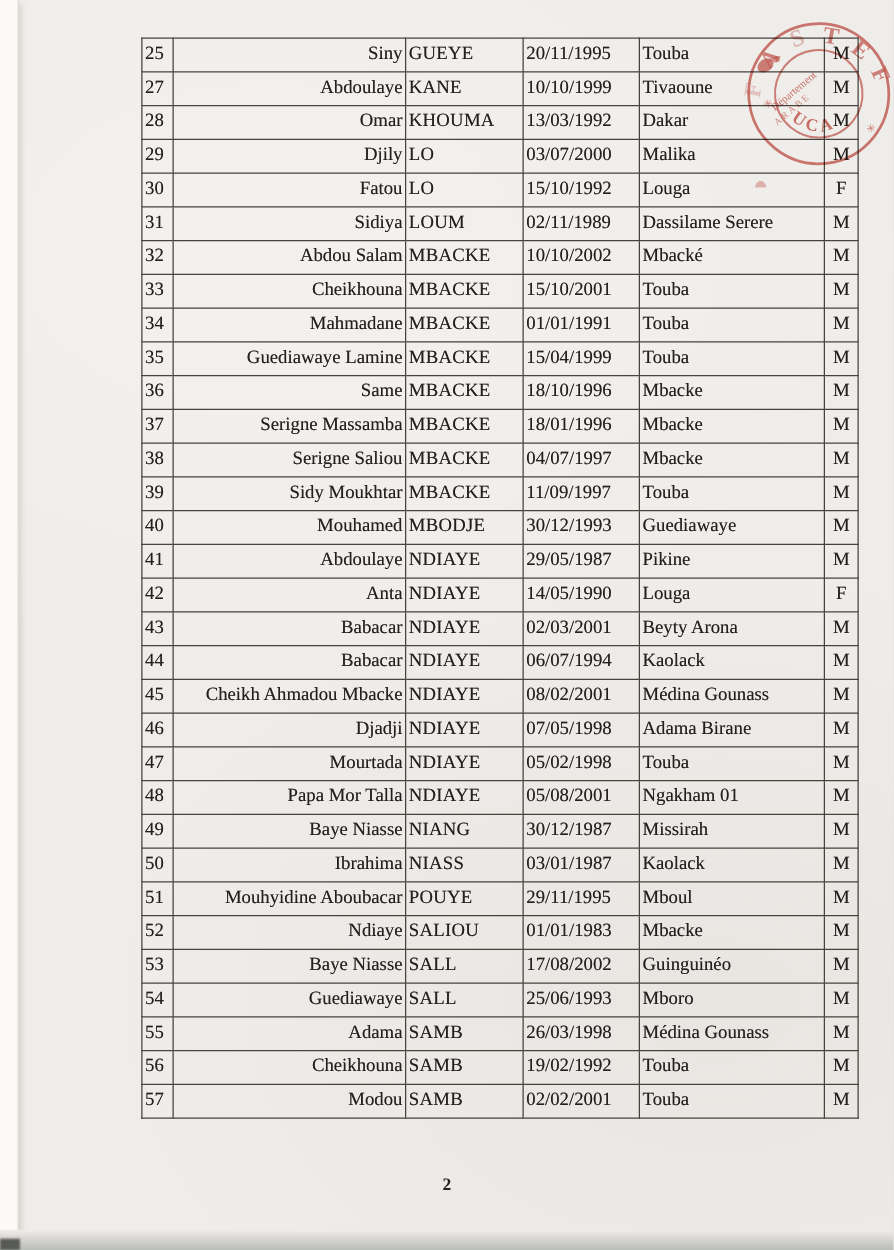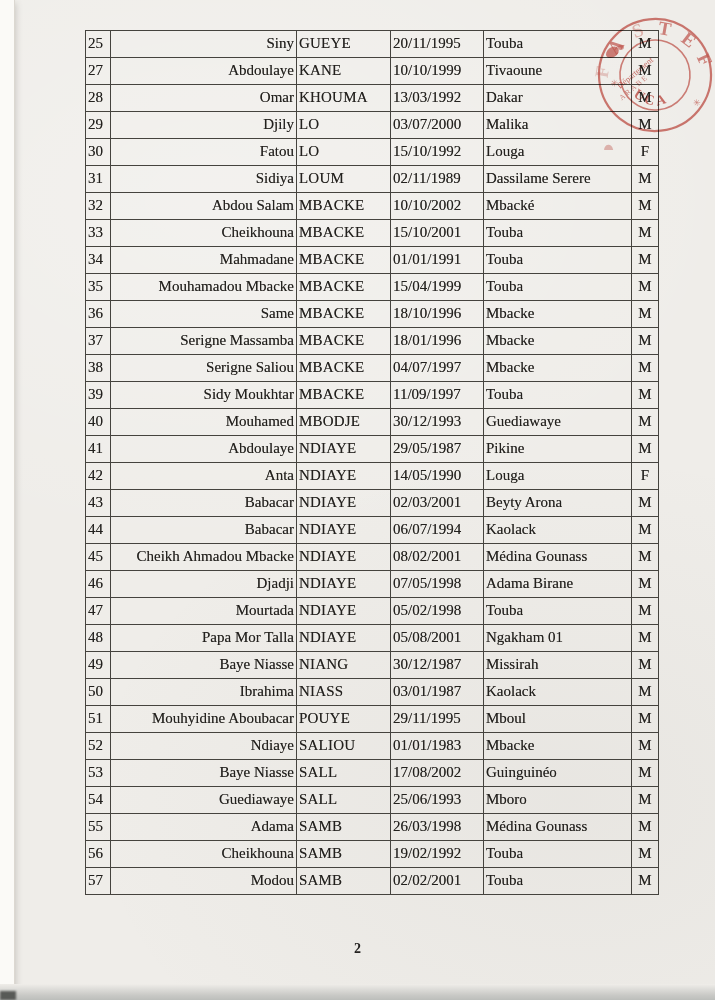--- a/index.html
+++ b/index.html
@@ -24,21 +24,21 @@
   .bottom-band{
     position:absolute;left:0;bottom:0;width:715px;height:16px;
     background:linear-gradient(#efede9, #c9c9c6 70%, #bcbebb);
   }
   .bottom-corner-mark{
     position:absolute;left:0;bottom:0;width:16px;height:9px;
     background:#585a57;filter:blur(1px);
   }
   
   table.roster{
-    position:absolute;left:85px;top:30px;width:573px;
+    position:absolute;left:113px;top:30px;width:573px;
     border-collapse:collapse;table-layout:fixed;
     color:#23211e;
   }
   table.roster td{
     border:1.4px solid #45433e;
     height:27px;box-sizing:border-box;
     vertical-align:middle;
     font-size:15px;line-height:1.05;
     white-space:nowrap;overflow:hidden;
     text-shadow:0 0 .5px rgba(40,38,34,.55);
@@ -146,21 +146,21 @@
         <tr>
       <td class="c-num">34</td>
       <td class="c-given">Mahmadane</td>
       <td class="c-surname">MBACKE</td>
       <td class="c-date">01/01/1991</td>
       <td class="c-place">Touba</td>
       <td class="c-sex">M</td>
     </tr>
         <tr>
       <td class="c-num">35</td>
-      <td class="c-given">Mouhamadou Mbacke</td>
+      <td class="c-given">Guediawaye Lamine</td>
       <td class="c-surname">MBACKE</td>
       <td class="c-date">15/04/1999</td>
       <td class="c-place">Touba</td>
       <td class="c-sex">M</td>
     </tr>
         <tr>
       <td class="c-num">36</td>
       <td class="c-given">Same</td>
       <td class="c-surname">MBACKE</td>
       <td class="c-date">18/10/1996</td>

